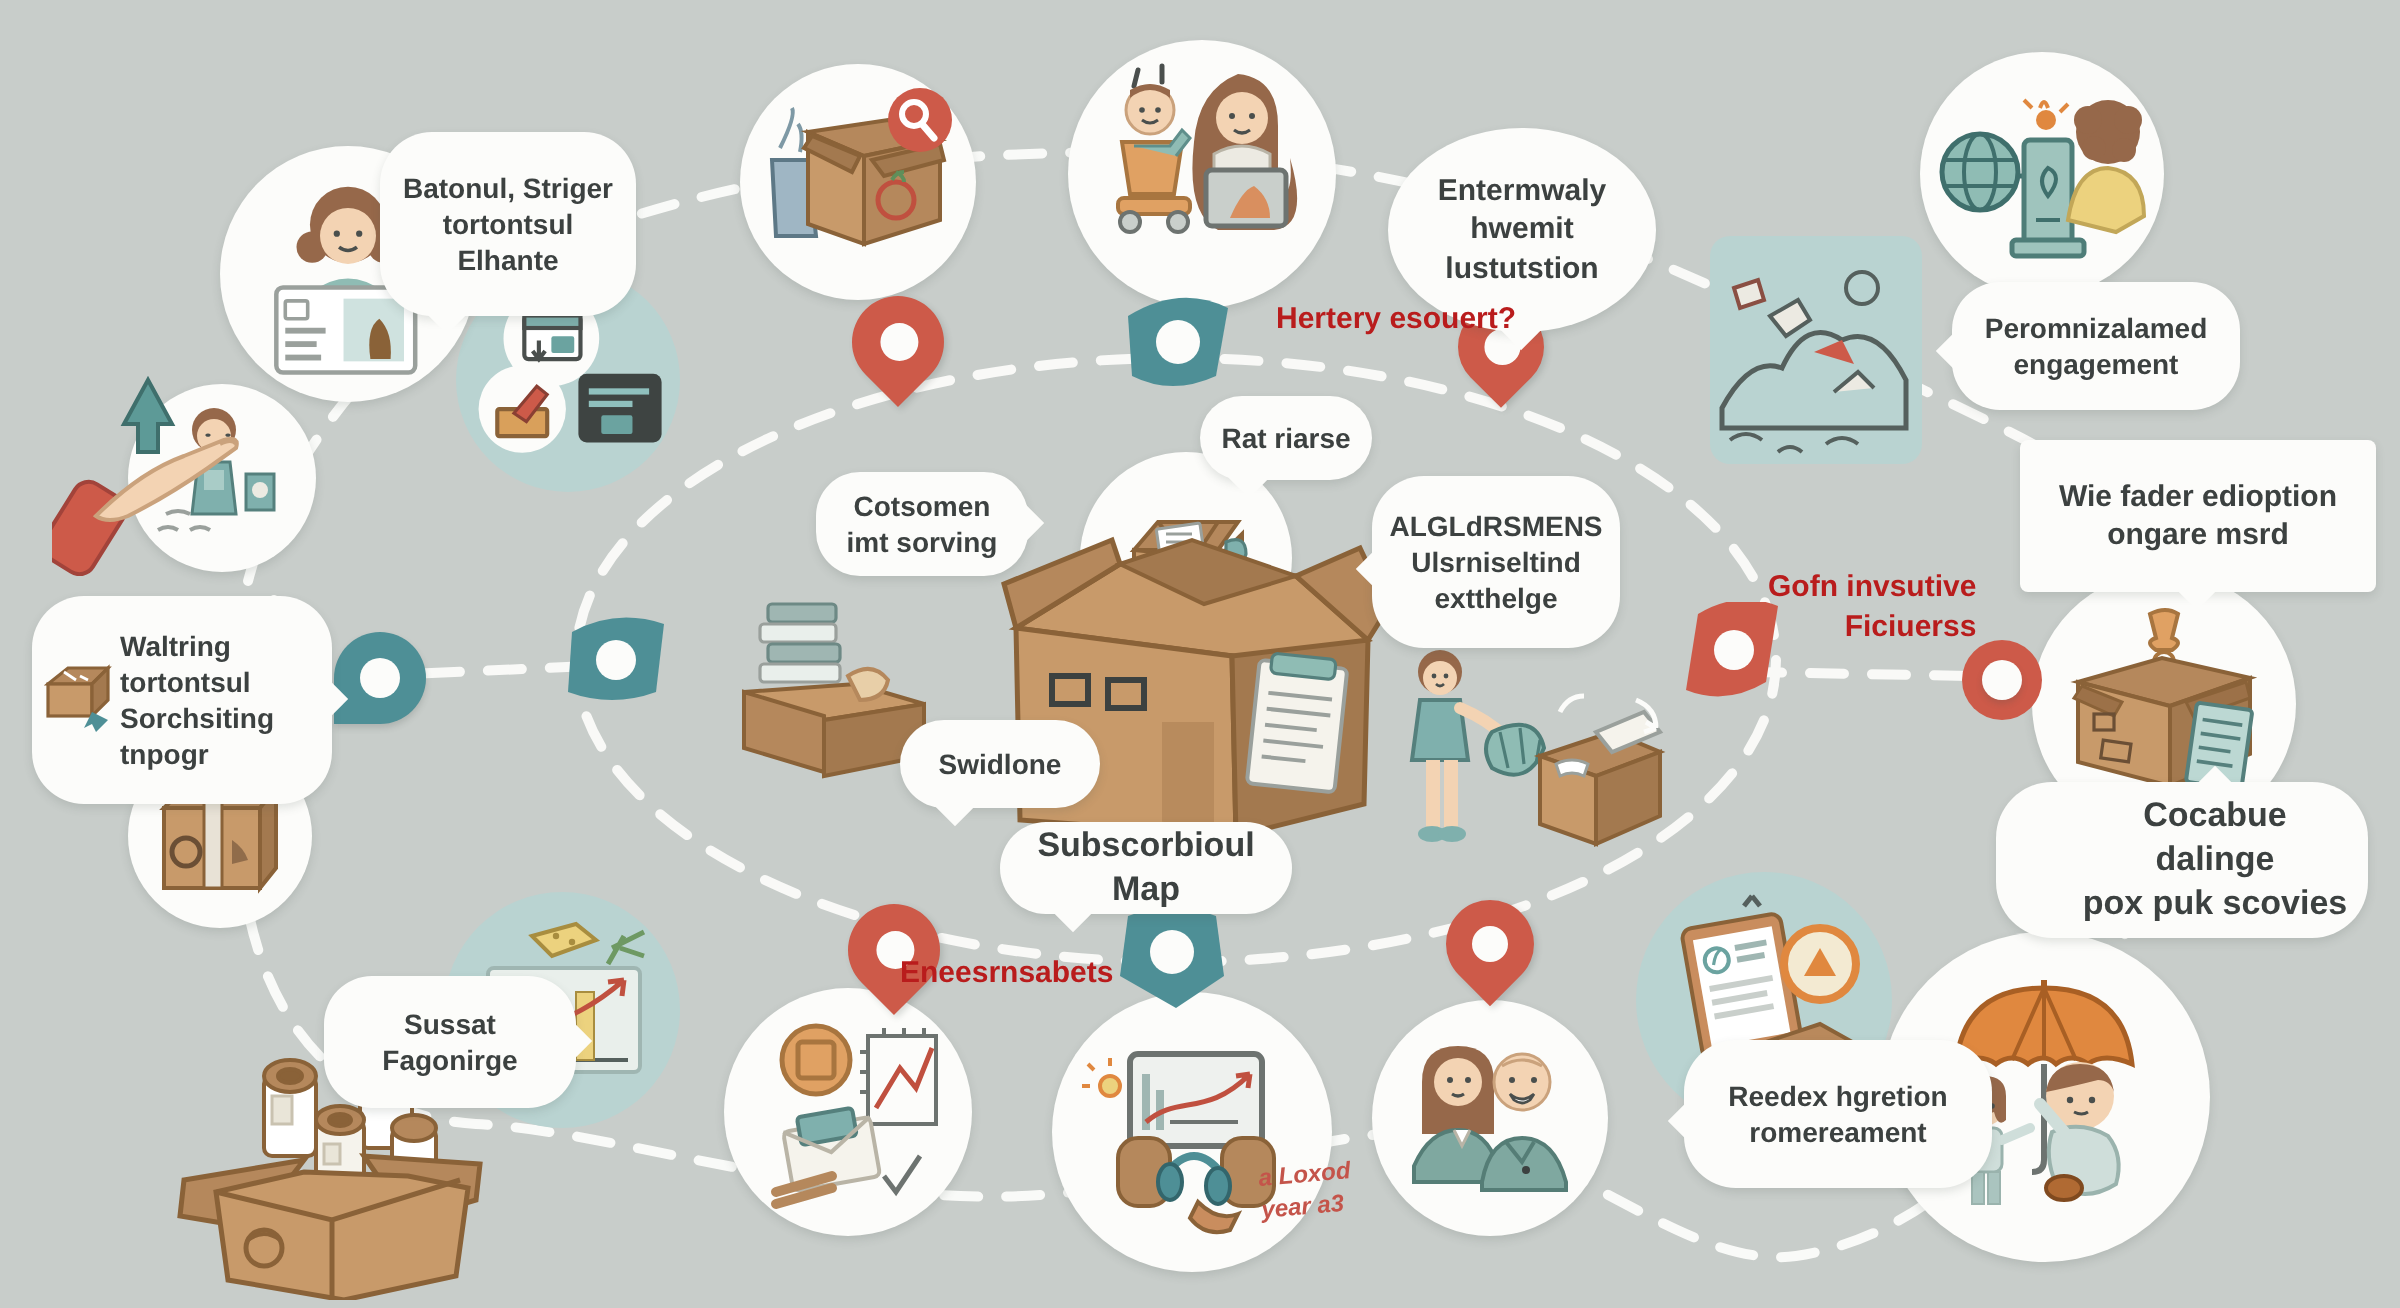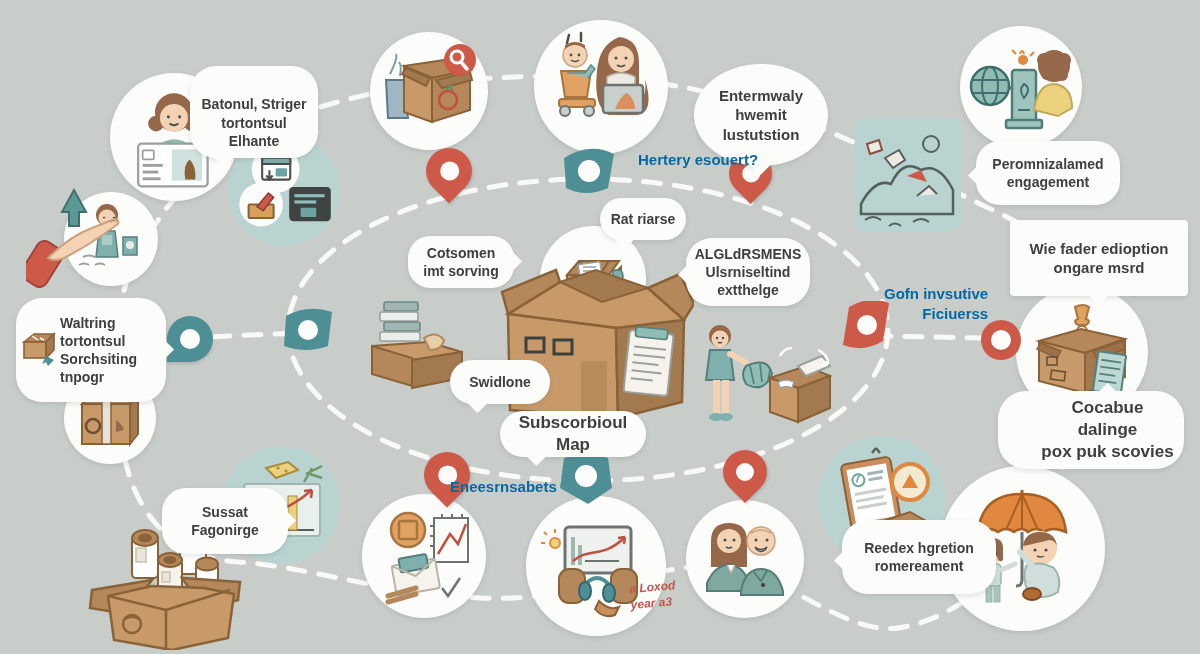--- a/index.html
+++ b/index.html
@@ -12,21 +12,21 @@
   .bubble{position:absolute;background:#fcfcfa;border-radius:20px;box-shadow:0 2px 5px rgba(70,80,75,.15);
           display:flex;align-items:center;justify-content:center;text-align:center;
           color:#3c4140;font-weight:600;font-size:14px;line-height:1.3;padding:8px 10px;box-sizing:border-box;}
   .bubble span{white-space:pre-line;}
   .bubble::after{content:"";position:absolute;width:15px;height:15px;background:#fcfcfa;transform:rotate(45deg);}
   .tail-b::after{bottom:-6px;left:50%;margin-left:-8px;}
   .tail-bl::after{bottom:-6px;left:20%;}
   .tail-l::after{left:-5px;top:55%;margin-top:-8px;}
   .tail-r::after{right:-5px;top:50%;margin-top:-8px;}
   .tail-t::after{top:-5px;left:55%;}
-  .plain{position:absolute;color:#0369a1;font-weight:600;font-size:15px;line-height:1.3;white-space:pre-line;}
+  .plain{position:absolute;color:#b91c1c;font-weight:600;font-size:15px;line-height:1.3;white-space:pre-line;}
   .pin{position:absolute;background:#cd5a49;border-radius:52% 52% 52% 0;transform:rotate(-45deg);
        display:flex;align-items:center;justify-content:center;box-shadow:0 2px 3px rgba(70,80,75,.2);}
   .pin.teal{background:#4e8f96;transform:none;}
   .pin .hole{background:#fcfcfa;border-radius:50%;}
   .ring{position:absolute;border-radius:50%;background:#cd5a49;display:flex;align-items:center;justify-content:center;}
   .hand{position:absolute;color:#c4544a;font-size:12px;font-style:italic;font-weight:600;line-height:1.3;transform:rotate(-5deg);white-space:pre-line;}
 </style>
 </head>
 <body>
 
@@ -432,21 +432,21 @@
       <circle cx="28" cy="22" r="11" fill="#fcfcfa"></circle>
   </svg>
   <svg class="abs" style="left:841px;top:301px;" width="50" height="54" viewBox="0 0 50 54">
     <path d="M8,6 Q28,-6 48,2 L42,40 Q22,52 2,44 Z" fill="#cd5a49"></path>
       <circle cx="26" cy="24" r="10" fill="#fcfcfa"></circle>
   </svg>
   <div class="ring" style="left:981px;top:320px;width:40px;height:40px;">
       <div class="pin hole" style="position:static;width:20px;height:20px;background:#fcfcfa;border-radius:50%;transform:none;"></div>
     </div>
 
-  <div class="bubble tail-bl" style="left:190px;top:66px;width:128px;height:92px;border-radius:26px;align-items:flex-end;">
+  <div class="bubble tail-bl" style="left:190px;top:66px;width:128px;height:92px;border-radius:26px;">
     <span>Batonul, Striger
 tortontsul Elhante</span>
   </div>
 
   <div class="bubble tail-r" style="left:16px;top:298px;width:150px;height:104px;border-radius:26px;padding-left:44px;text-align:left;justify-content:flex-start;">
     <svg class="abs" style="left:6px;top:32px;" width="38" height="36" viewBox="0 0 38 36">
       <path d="M2,12 l10,-8 h20 l-8,8 Z" fill="#b5885c" stroke="#8a6238" stroke-width="1.6"></path>
       <rect x="2" y="12" width="22" height="16" fill="#c89a6a" stroke="#8a6238" stroke-width="1.6"></rect>
       <path d="M24,12 l8,-8 v16 l-8,8 Z" fill="#a3794f" stroke="#8a6238" stroke-width="1.6"></path>
       <path d="M10,6 l6,4 m2,-2 l4,2" stroke="#fff" stroke-width="1.4"></path>
@@ -466,21 +466,21 @@
 
   <div class="bubble tail-bl" style="left:600px;top:198px;width:86px;height:42px;border-radius:21px;">
     <span>Rat riarse</span>
   </div>
 
   <div class="bubble tail-r" style="left:408px;top:236px;width:106px;height:52px;border-radius:22px;">
     <span>Cotsomen
 imt sorving</span>
   </div>
 
-  <div class="bubble tail-l" style="left:686px;top:238px;width:124px;height:68px;border-radius:26px;">
+  <div class="bubble tail-l" style="left:686px;top:238px;width:124px;height:86px;border-radius:26px;">
     <span>ALGLdRSMENS
 Ulsrniseltind
 extthelge</span>
   </div>
 
   <div class="bubble tail-bl" style="left:450px;top:360px;width:100px;height:44px;border-radius:22px;text-align:right;">
     <span>Swidlone</span>
   </div>
 
   <div class="bubble tail-bl" style="left:500px;top:411px;width:146px;height:46px;border-radius:23px;font-size:17px;">

